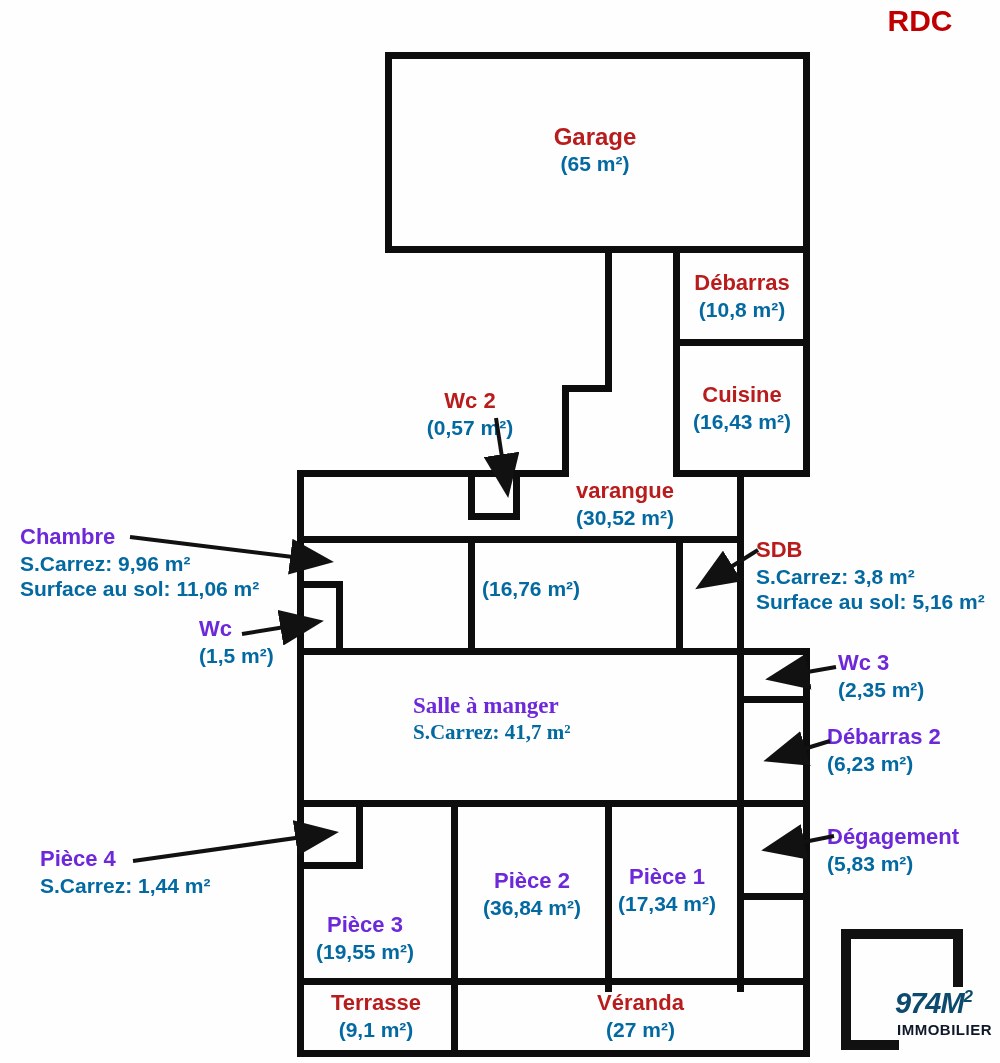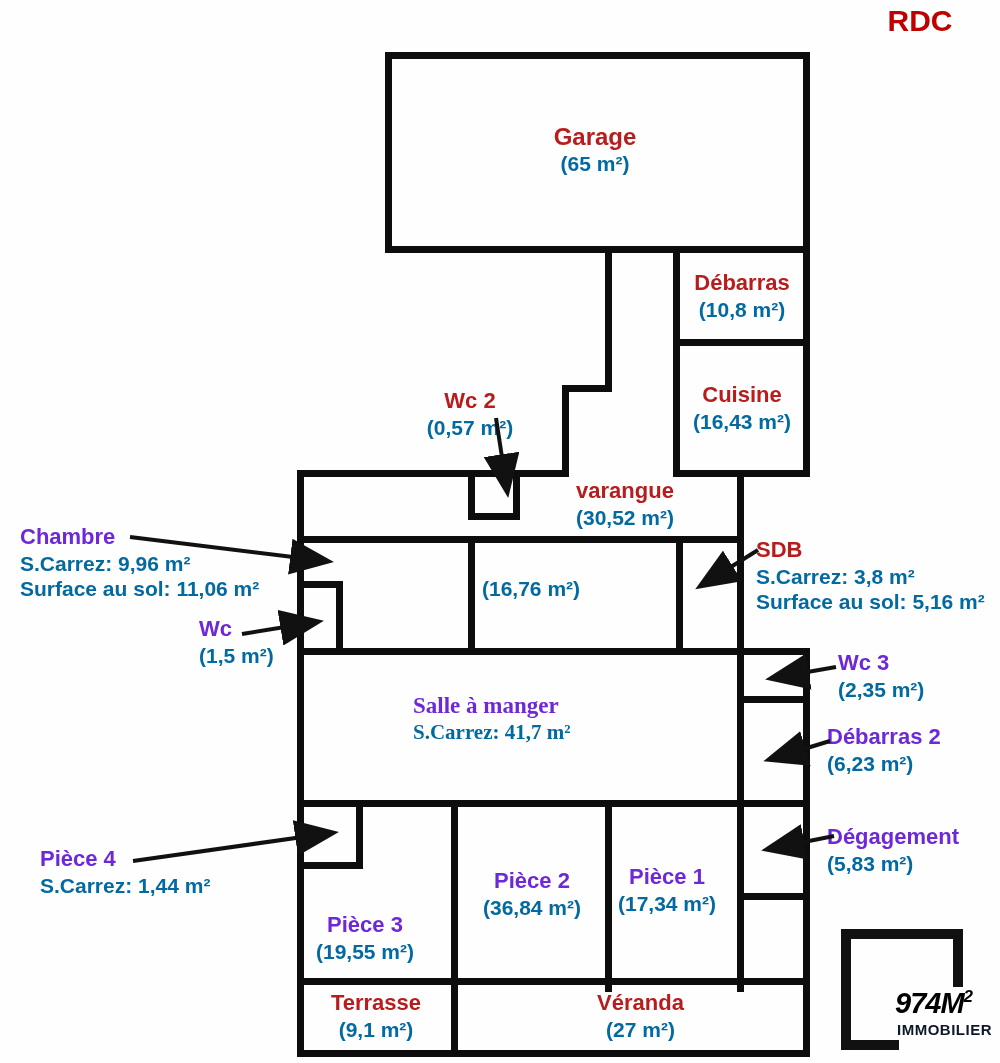--- a/index.html
+++ b/index.html
@@ -14,21 +14,21 @@
   .room-name.navy{color:#6d28d9;}
   .room-name.big{font-size:24px;}
   .area{font-size:21px;color:#0369a1;}
   #rdc-title{position:absolute;left:855px;top:4px;width:130px;text-align:center;
     font-size:30px;color:#c00000;}
   #arrows{position:absolute;left:0;top:0;pointer-events:none;}
   
   #logo{position:absolute;left:841px;top:929px;width:122px;height:121px;}
   #logo .bar{position:absolute;background:#111;}
   #logo-brand{position:absolute;left:54px;top:58px;font-size:29px;font-style:italic;
-    color:#000000;letter-spacing:-1px;text-align:right;}
+    color:#0c4a6e;letter-spacing:-1px;text-align:right;}
   #logo-brand sup{font-size:17px;}
   #logo-sub{position:absolute;left:56px;top:92px;font-size:15px;color:#0f172a;
     letter-spacing:0.5px;}
 </style>
 </head>
 <body>
 
 <div id="plan">
 
   <div id="rdc-title">RDC</div>

